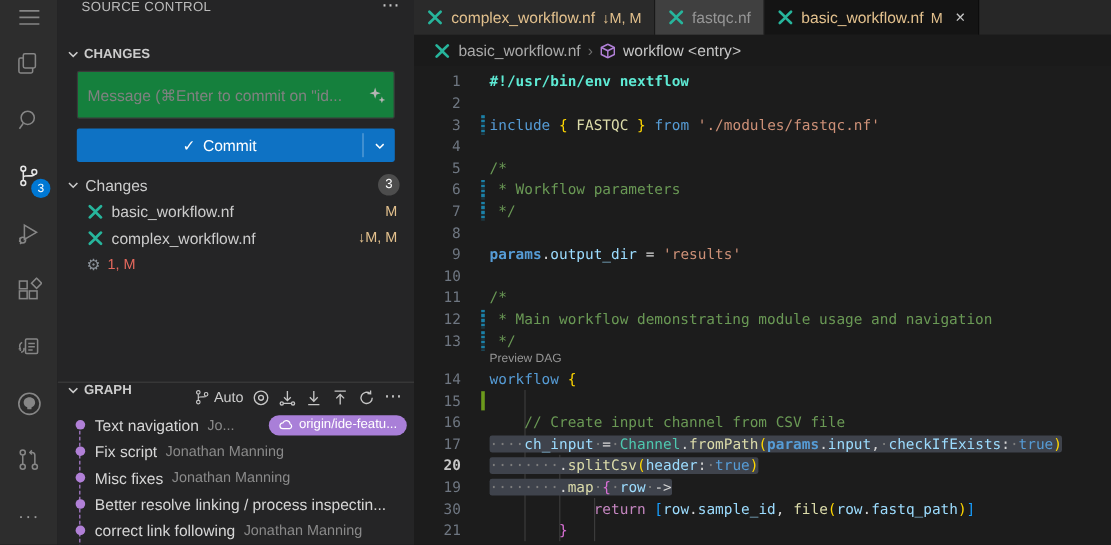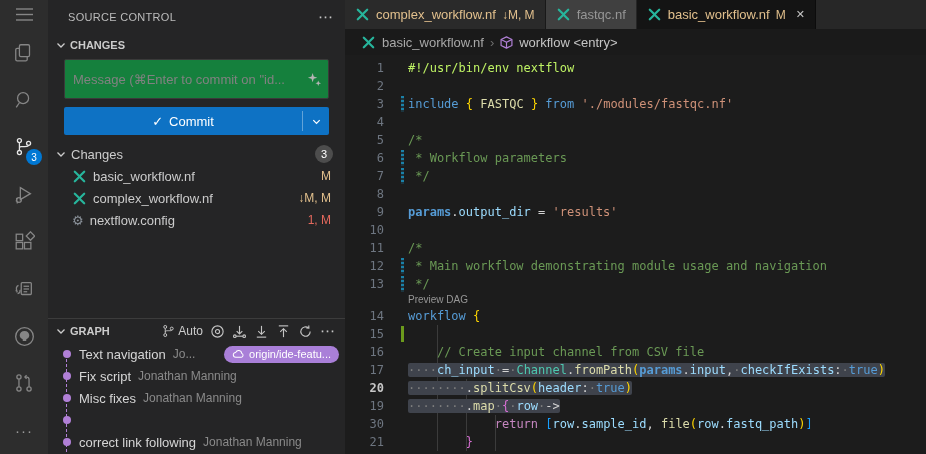--- a/index.html
+++ b/index.html
@@ -11,21 +11,21 @@
   #activitybar{width:48px;background:#2d2d2d;display:flex;flex-direction:column;align-items:center;flex:none;}
   .ab-menu{height:30px;display:flex;align-items:center;justify-content:center;width:100%;}
   .ab-item{height:48px;display:flex;align-items:center;justify-content:center;width:100%;position:relative;cursor:pointer;}
   .ab-item svg{stroke:#868686;fill:none;stroke-width:1.4;}
   .ab-item.active svg{stroke:#e7e7e7;}
   .ab-badge{position:absolute;right:6px;bottom:6px;min-width:16px;height:16px;border-radius:8px;background:#0078d4;color:#fff;font-size:10px;display:flex;align-items:center;justify-content:center;padding:0 3px;}
   .ab-dots{color:#9a9a9a;font-size:15px;letter-spacing:1px;}
 
   
   #sidebar{width:297px;background:#252526;flex:none;position:relative;overflow:hidden;}
-  .sc-title{height:34px;display:flex;align-items:center;padding:0 12px 0 20px;}
+  .sc-title{height:34px;display:flex;align-items:flex-start;padding:0 12px 0 20px;}
   .sc-title-text{font-size:11px;color:#bcbcbc;flex:1;letter-spacing:.3px;}
   .more-dots{color:#c5c5c5;font-size:15px;cursor:pointer;line-height:10px;}
   .sec-row{height:22px;display:flex;align-items:center;padding-left:7px;cursor:pointer;}
   .sec-label{font-size:11px;font-weight:bold;color:#cccccc;margin-left:3px;}
   .chev svg{stroke:#cccccc;fill:none;stroke-width:1.3;display:block;}
   .msg-wrap{margin:3px 16px 0 16px;height:40px;background:#15803d;border:1px solid #3a3a3a;border-radius:2px;display:flex;align-items:center;padding:0 6px 0 8px;gap:14px;}
   .msg-input{flex:1;background:transparent;border:none;outline:none;color:#cccccc;font-size:13px;font-family:"Liberation Sans",sans-serif;min-width:0;}
   .msg-input::placeholder{color:#818181;}
   .sparkle svg{fill:#b5b5b5;display:block;}
   .commit-btn{margin:8px 16px 0 16px;height:28px;background:#0e72c4;border-radius:2px;display:flex;align-items:stretch;color:#ffffff;cursor:pointer;}
@@ -37,21 +37,21 @@
   .tree-head{height:22px;display:flex;align-items:center;padding:0 12px 0 7px;cursor:pointer;}
   .tree-head .sec-label2{font-size:13px;font-weight:normal;color:#cccccc;margin-left:4px;flex:1;}
   .count-badge{min-width:18px;height:18px;border-radius:9px;background:#4d4d4d;color:#ffffff;font-size:11px;display:flex;align-items:center;justify-content:center;padding:0 5px;}
   .file-row{height:22px;display:flex;align-items:center;padding:0 14px 0 24px;cursor:pointer;gap:6px;}
   .file-name{flex:1;color:#cccccc;white-space:nowrap;overflow:hidden;}
   .file-status{font-size:12px;white-space:nowrap;}
   .gear-glyph{color:#8a9199;font-size:13px;line-height:13px;}
 
   
   #graph-section{position:absolute;left:0;right:0;bottom:0;height:136px;border-top:1px solid #3c3c3c;background:#252526;}
-  .graph-head{height:24px;display:flex;align-items:center;padding:0 10px 0 7px;}
+  .graph-head{height:24px;display:flex;padding:0 10px 0 7px;}
   .graph-title{font-size:11px;font-weight:bold;color:#cccccc;margin-left:3px;flex:1;}
   .gh-actions{display:flex;align-items:center;gap:7px;}
   .gh-btn{display:flex;align-items:center;gap:3px;cursor:pointer;color:#c5c5c5;}
   .gh-btn svg{stroke:#c5c5c5;fill:none;stroke-width:1.2;display:block;}
   .gh-auto-label{font-size:12px;color:#cccccc;}
   #graph-body{position:relative;}
   .graph-line{position:absolute;left:18px;top:11px;bottom:-4px;width:0;border-left:1px dashed #b180d7;}
   .commit-row{height:22px;display:flex;align-items:center;padding:0 6px 0 15px;position:relative;cursor:pointer;}
   .commit-dot{width:8px;height:8px;border-radius:50%;background:#b180d7;flex:none;margin-right:8px;position:relative;z-index:1;}
   .commit-msg{color:#d6d6d6;white-space:nowrap;overflow:hidden;text-overflow:clip;flex:0 1 auto;}
@@ -235,21 +235,20 @@
               <svg width="15" height="15" viewBox="0 0 16 16">
                 <polyline points="3,3 8.2,8 3,13" stroke="#27b59c" stroke-width="2.4" fill="none" stroke-linecap="round" stroke-linejoin="round"></polyline>
                 <polyline points="13,3 7.8,8 13,13" stroke="#27b59c" stroke-width="2.4" fill="none" stroke-linecap="round" stroke-linejoin="round"></polyline>
               </svg>
             </span>
             <span class="file-name">complex_workflow.nf</span>
             <span class="file-status" style="color: rgb(226, 192, 141);">↓M, M</span>
           </div>
           <div class="file-row">
             <span class="gear-glyph">⚙</span>
-            <span class="file-name">nextflow.config</span>
             <span class="file-status" style="color: rgb(229, 105, 93);">1, M</span>
           </div>
         </div>
     </div>
 
     <div id="graph-section">
       <div class="graph-head">
         <span class="chev">
             <svg width="12" height="12" viewBox="0 0 12 12">
               <polyline points="2.5,4.5 6,8 9.5,4.5"></polyline>
@@ -324,20 +323,21 @@
             <span class="commit-msg">Fix script</span>
             <span class="commit-author">Jonathan Manning</span>
           </div>
           <div class="commit-row">
             <span class="commit-dot"></span>
             <span class="commit-msg">Misc fixes</span>
             <span class="commit-author">Jonathan Manning</span>
           </div>
           <div class="commit-row">
             <span class="commit-dot"></span>
+            <span class="commit-msg">Better resolve linking / process inspectin...</span>
           </div>
           <div class="commit-row">
             <span class="commit-dot"></span>
             <span class="commit-msg">correct link following</span>
             <span class="commit-author">Jonathan Manning</span>
           </div>
         </div>
     </div>
   </div>
 
@@ -394,21 +394,21 @@
       <span class="bc-symbol">workflow &lt;entry&gt;</span>
     </div>
 
     <div id="editor-code">
       <div class="iguide" style="left:92px;top:270px;height:126px;"></div>
       <div class="iguide" style="left:121px;top:324px;height:72px;"></div>
       <div class="iguide" style="left:150px;top:360px;height:36px;"></div>
     <div class="cl">
           <span class="ln">1</span>
           <span class="marker"></span>
-          <span class="codec"><span style="color: #bef264;">#!/usr/bin/env nextflow</span></span>
+          <span class="codec"><span style="color: #5eead4; font-weight: bold;">#!/usr/bin/env nextflow</span></span>
         </div>
         <div class="cl">
           <span class="ln">2</span>
           <span class="marker"></span>
           <span class="codec"></span>
         </div>
         <div class="cl">
           <span class="ln">3</span>
           <span class="marker">
             <span class="bar m"></span>

